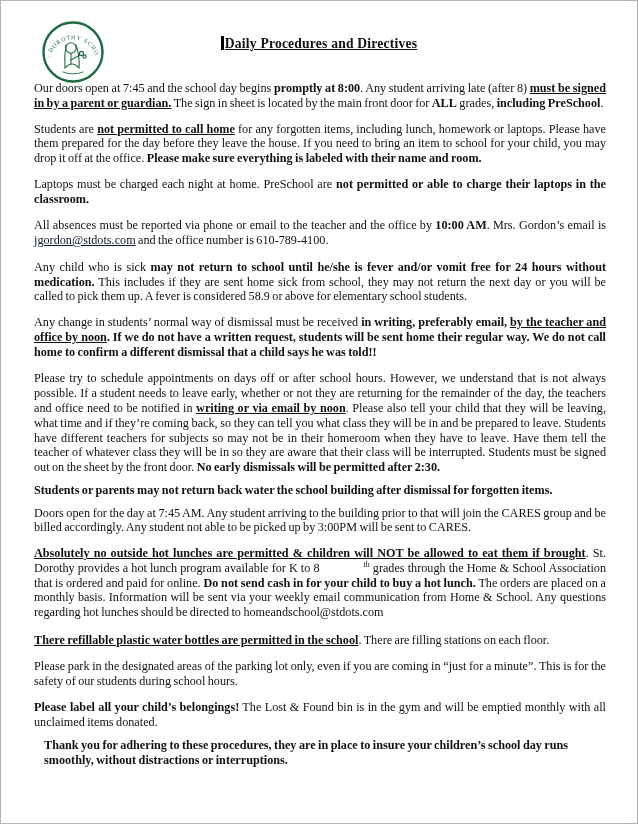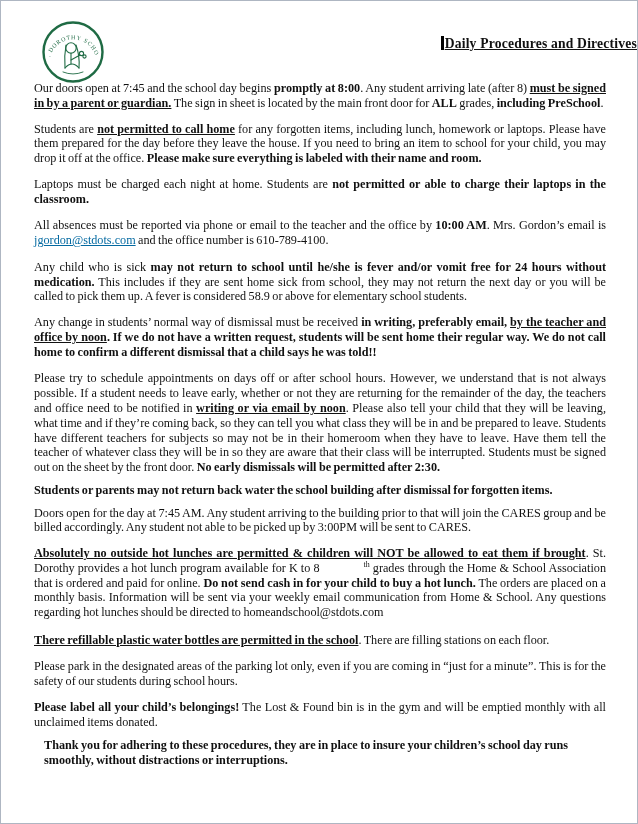--- a/index.html
+++ b/index.html
@@ -8,32 +8,32 @@
     width:638px; height:824px;
     box-sizing:border-box;
     background:#ffffff;
     border:1px solid #aeb6c2;
     font-family:"Liberation Serif","DejaVu Serif",serif;
     color:#111111;
     overflow:hidden;
   }
   .header { position:relative; height:76px; }
   .logo { position:absolute; left:40px; top:19px; width:64px; height:64px; }
-  .title-wrap { text-align:right; padding-top:35px; font-size:13.6px; font-weight:bold; letter-spacing:0.2px; }
+  .title-wrap { text-align:center; padding-top:35px; font-size:13.6px; font-weight:bold; letter-spacing:0.2px; }
   .cursor { display:inline-block; width:3px; height:14px; background:#000; vertical-align:-2px; margin-right:1px; }
   .title-text { text-decoration:underline; }
   .bodytext { padding:4px 31px 0 33px; font-size:12.2px; line-height:1.21; word-spacing:-0.6px; }
   .bodytext p { margin:0 0 11px 0; text-align:justify; }
   .bodytext p.mb12 { margin-bottom:12px; }
   .bodytext p.mb13 { margin-bottom:13px; }
   .bodytext p.mb8  { margin-bottom:8px; }
   .bodytext p.center { text-align:left; padding:0 10px; }
   .b { font-weight:bold; }
   .u { text-decoration:underline; }
-  a.link { color:#0369a1; text-decoration:underline; cursor:pointer; }
+  a.link { color:#0f172a; text-decoration:underline; cursor:pointer; }
   .email-plain { cursor:pointer; color:inherit; }
   sup { font-size:0.65em; line-height:0;padding-left:44px; }
 </style>
 </head>
 <body>
 
 <div class="page">
 
   <div class="header">
     <svg class="logo" viewBox="0 0 64 64">
@@ -55,21 +55,21 @@
       </g>
     </svg>
     <div class="title-wrap">
       <span class="cursor"></span><span class="title-text">Daily Procedures and Directives</span>
     </div>
   </div>
 
   <div class="bodytext">
     <p><span>Our doors open at 7:45 and the school day begins </span><span class="b">promptly at 8:00</span><span>.  Any student arriving late (after 8) </span><span class="b u">must be signed in by a parent or guardian.</span><span>  The sign in sheet is located by the main front door for </span><span class="b">ALL</span><span> grades, </span><span class="b">including PreSchool</span><span>.</span></p>
     <p><span>Students are </span><span class="b u">not permitted to call home</span><span> for any forgotten items, including lunch, homework or laptops.  Please have them prepared for the day before they leave the house.  If you need to bring an item to school for your child, you may drop it off at the office.  </span><span class="b">Please make sure everything is labeled with their name and room.</span></p>
-    <p class="mb12"><span>Laptops must be charged each night at home.  Students are </span><span class="b">not permitted or able to charge their laptops in the classroom.</span></p>
+    <p class="mb12"><span>Laptops must be charged each night at home.  PreSchool are </span><span class="b">not permitted or able to charge their laptops in the classroom.</span></p>
     <p class="mb12"><span>All absences must be reported via phone or email to the teacher and the office by </span><span class="b">10:00 AM</span><span>.  Mrs. Gordon’s email is </span><a class="link" href="#">jgordon@stdots.com</a><span> and the office number is 610-789-4100.</span></p>
     <p><span>Any child who is sick </span><span class="b">may not return to school until he/she is fever and/or vomit free for 24 hours without medication.</span><span>  This includes if they are sent home sick from school, they may not return the next day or you will be called to pick them up.  A fever is considered 58.9 or above for elementary school students.</span></p>
     <p class="mb12"><span>Any change in students’ normal way of dismissal must be received </span><span class="b">in writing, preferably email, </span><span class="b u">by the teacher and office by noon</span><span class="b">.  If we do not have a written request, students will be sent home their regular way.  We do not call home to confirm a different dismissal that a child says he was told!!</span></p>
     <p class="mb8"><span>Please try to schedule appointments on days off or after school hours.  However, we understand that is not always possible.  If a student needs to leave early, whether or not they are returning for the remainder of the day, the teachers and office need to be notified in </span><span class="b u">writing or via email by noon</span><span>.  Please also tell your child that they will be leaving, what time and if they’re coming back, so they can tell you what class they will be in and be prepared to leave.  Students have different teachers for subjects so may not be in their homeroom when they have to leave.  Have them tell the teacher of whatever class they will be in so they are aware that their class will be interrupted.  Students must be signed out on the sheet by the front door.  </span><span class="b">No early dismissals will be permitted after 2:30.</span></p>
     <p class="mb8"><span class="b">Students or parents may not return back water the school building after dismissal for forgotten items.</span></p>
     <p><span>Doors open for the day at 7:45 AM. Any student arriving to the building prior to that will join the CARES group and be billed accordingly. Any student not able to be picked up by 3:00PM will be sent to CARES.</span></p>
     <p class="mb13"><span class="b u">Absolutely no outside hot lunches are permitted &amp; children will NOT be allowed to eat them if brought</span><span>.  St. Dorothy provides a hot lunch program available for K to 8</span><sup>th</sup><span> grades through the Home &amp; School Association that is ordered and paid for online.  </span><span class="b">Do not send cash in for your child to buy a hot lunch.</span><span>  The orders are placed on a monthly basis. Information will be sent via your weekly email communication from Home &amp; School.  Any questions regarding hot lunches should be directed to </span><span class="email-plain">homeandschool@stdots.com</span></p>
     <p><span class="b u">There refillable plastic water bottles are permitted in the school</span><span>.  There are filling stations on each floor.</span></p>
     <p class="mb12"><span>Please park in the designated areas of the parking lot only, even if you are coming in “just for a minute”.  This is for the safety of our students during school hours.</span></p>
     <p class="mb8"><span class="b">Please label all your child’s belongings!</span><span>  The Lost &amp; Found bin is in the gym and will be emptied monthly with all unclaimed items donated.</span></p>

